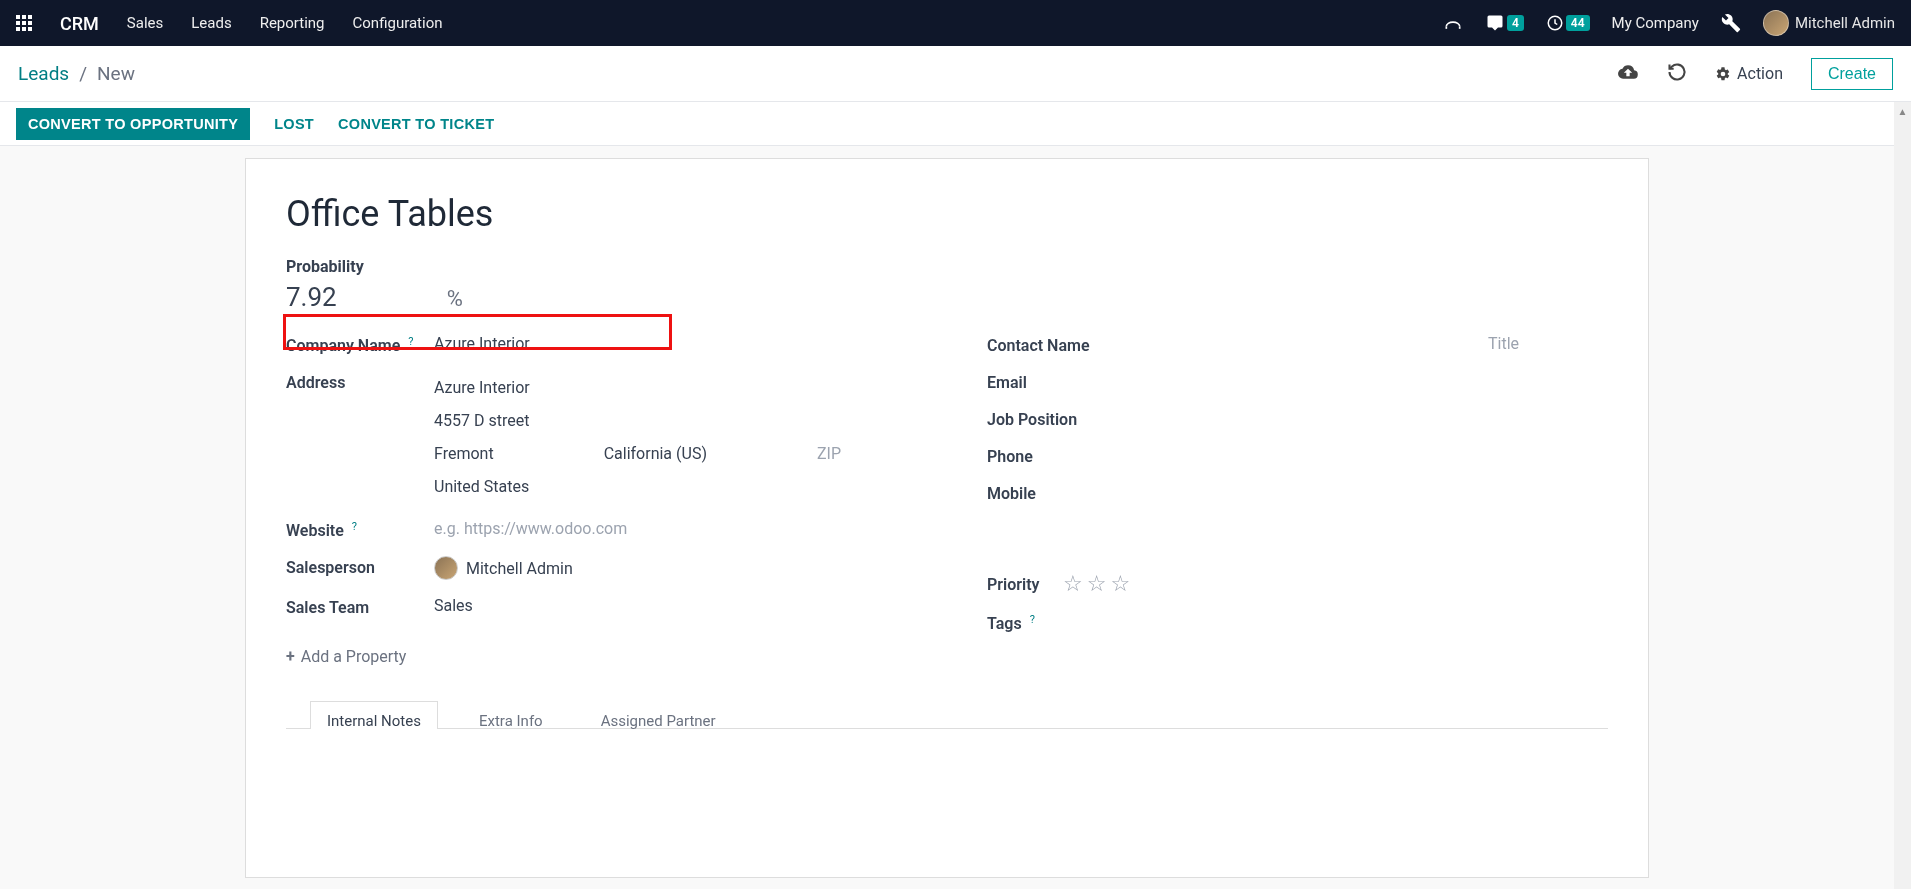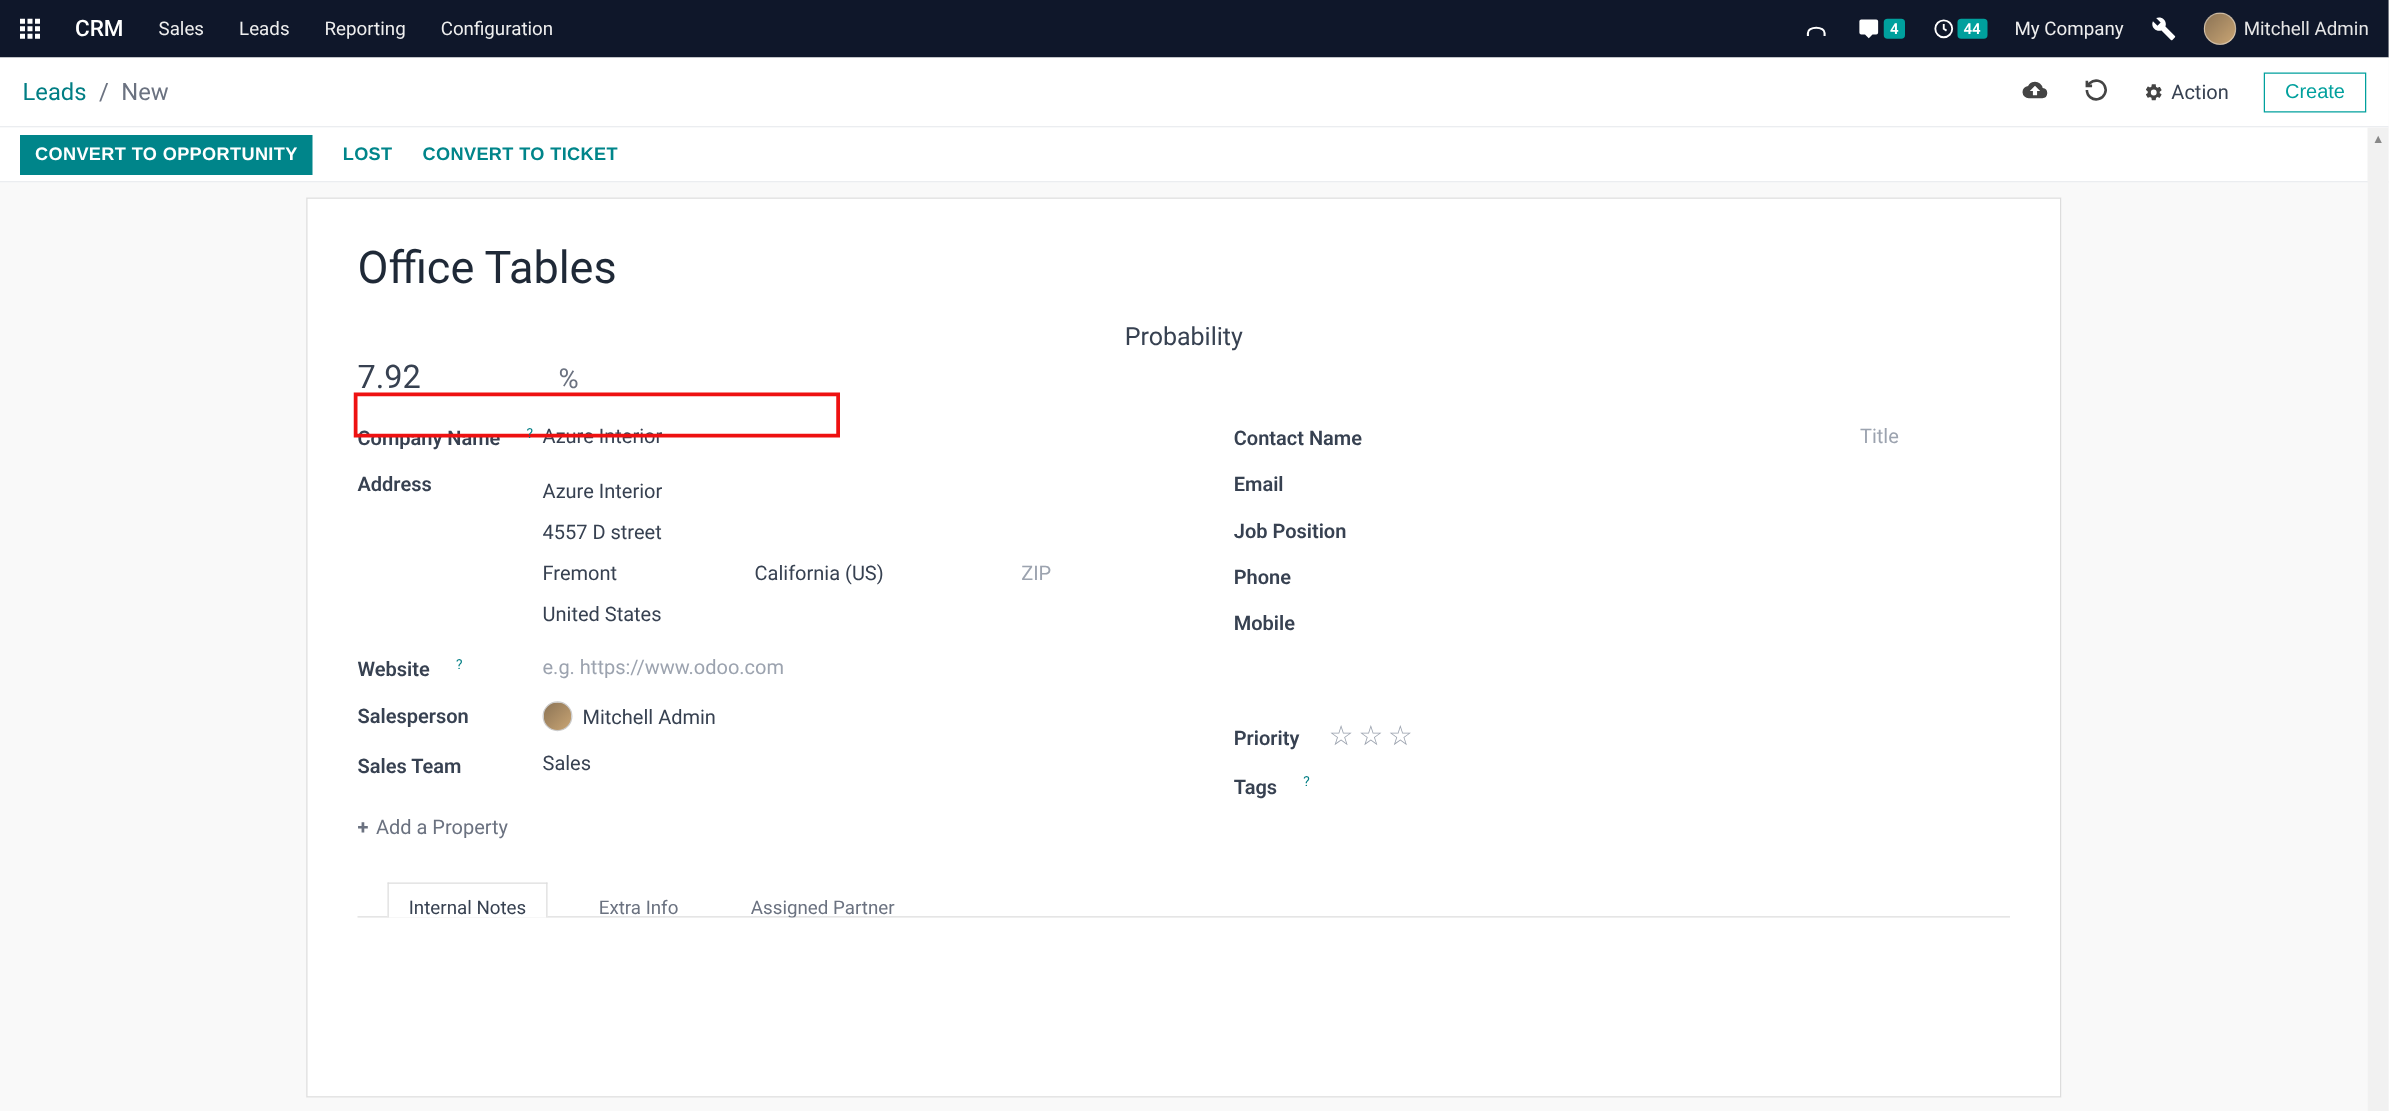--- a/index.html
+++ b/index.html
@@ -168,21 +168,21 @@
     min-height: 720px;
     padding: 34px 40px;
     position: relative;
   }
   .record-title {
     font-size: 36px;
     font-weight: 400;
     color: #1f2937;
     margin-bottom: 22px;
   }
-  .prob-label { font-weight: 400; font-size: 20px; margin-bottom: 6px; text-align: center; }
+  .prob-label { font-weight: 700; font-size: 16px; margin-bottom: 6px; }
   .prob-row { display: flex; align-items: baseline; gap: 110px; margin-bottom: 14px; }
   .prob-value { font-size: 26px; }
   .prob-pct { font-size: 22px; color: #6b7280; }
 
   .form-grid {
     display: flex;
     gap: 80px;
   }
   .form-col { flex: 1; }
   .form-row {
@@ -190,21 +190,21 @@
     align-items: flex-start;
     padding: 8px 0;
     font-size: 16px;
   }
   .form-label {
     width: 148px;
     font-weight: 600;
     color: #374151;
     display: flex;
     align-items: center;
-    gap: 21px;
+    gap: 8px;
     padding-top: 2px;
   }
   .form-label .help { color: #017e84; font-size: 11px; font-weight: 400; position: relative; top: -4px; }
   .form-value { flex: 1; color: #374151; }
   .addr-block .addr-line { padding: 7px 0; }
   .addr-city-row { display: flex; gap: 110px; }
   .addr-zip { color: #9ca3af; }
   .placeholder { color: #9ca3af; }
   .salesperson-val { display: flex; align-items: center; gap: 8px; }
   .mini-avatar {

